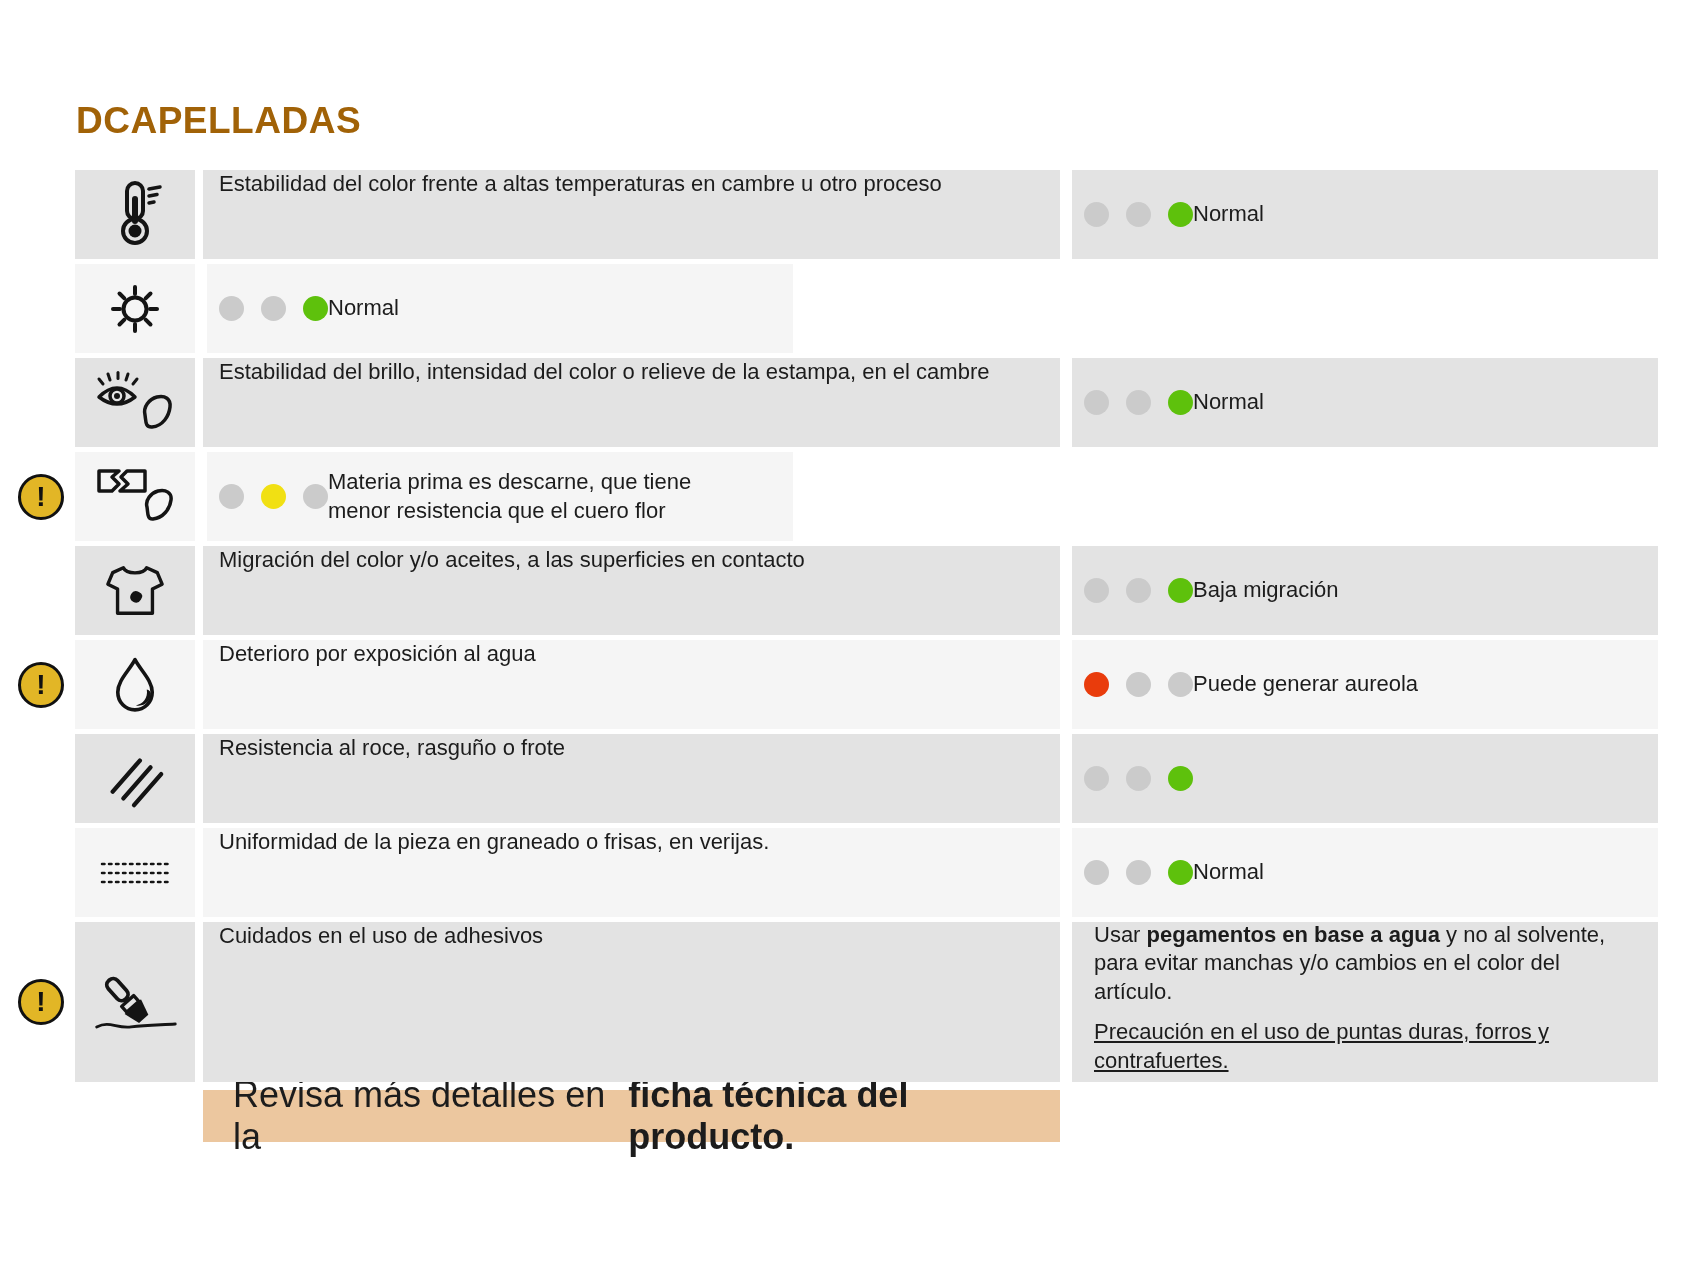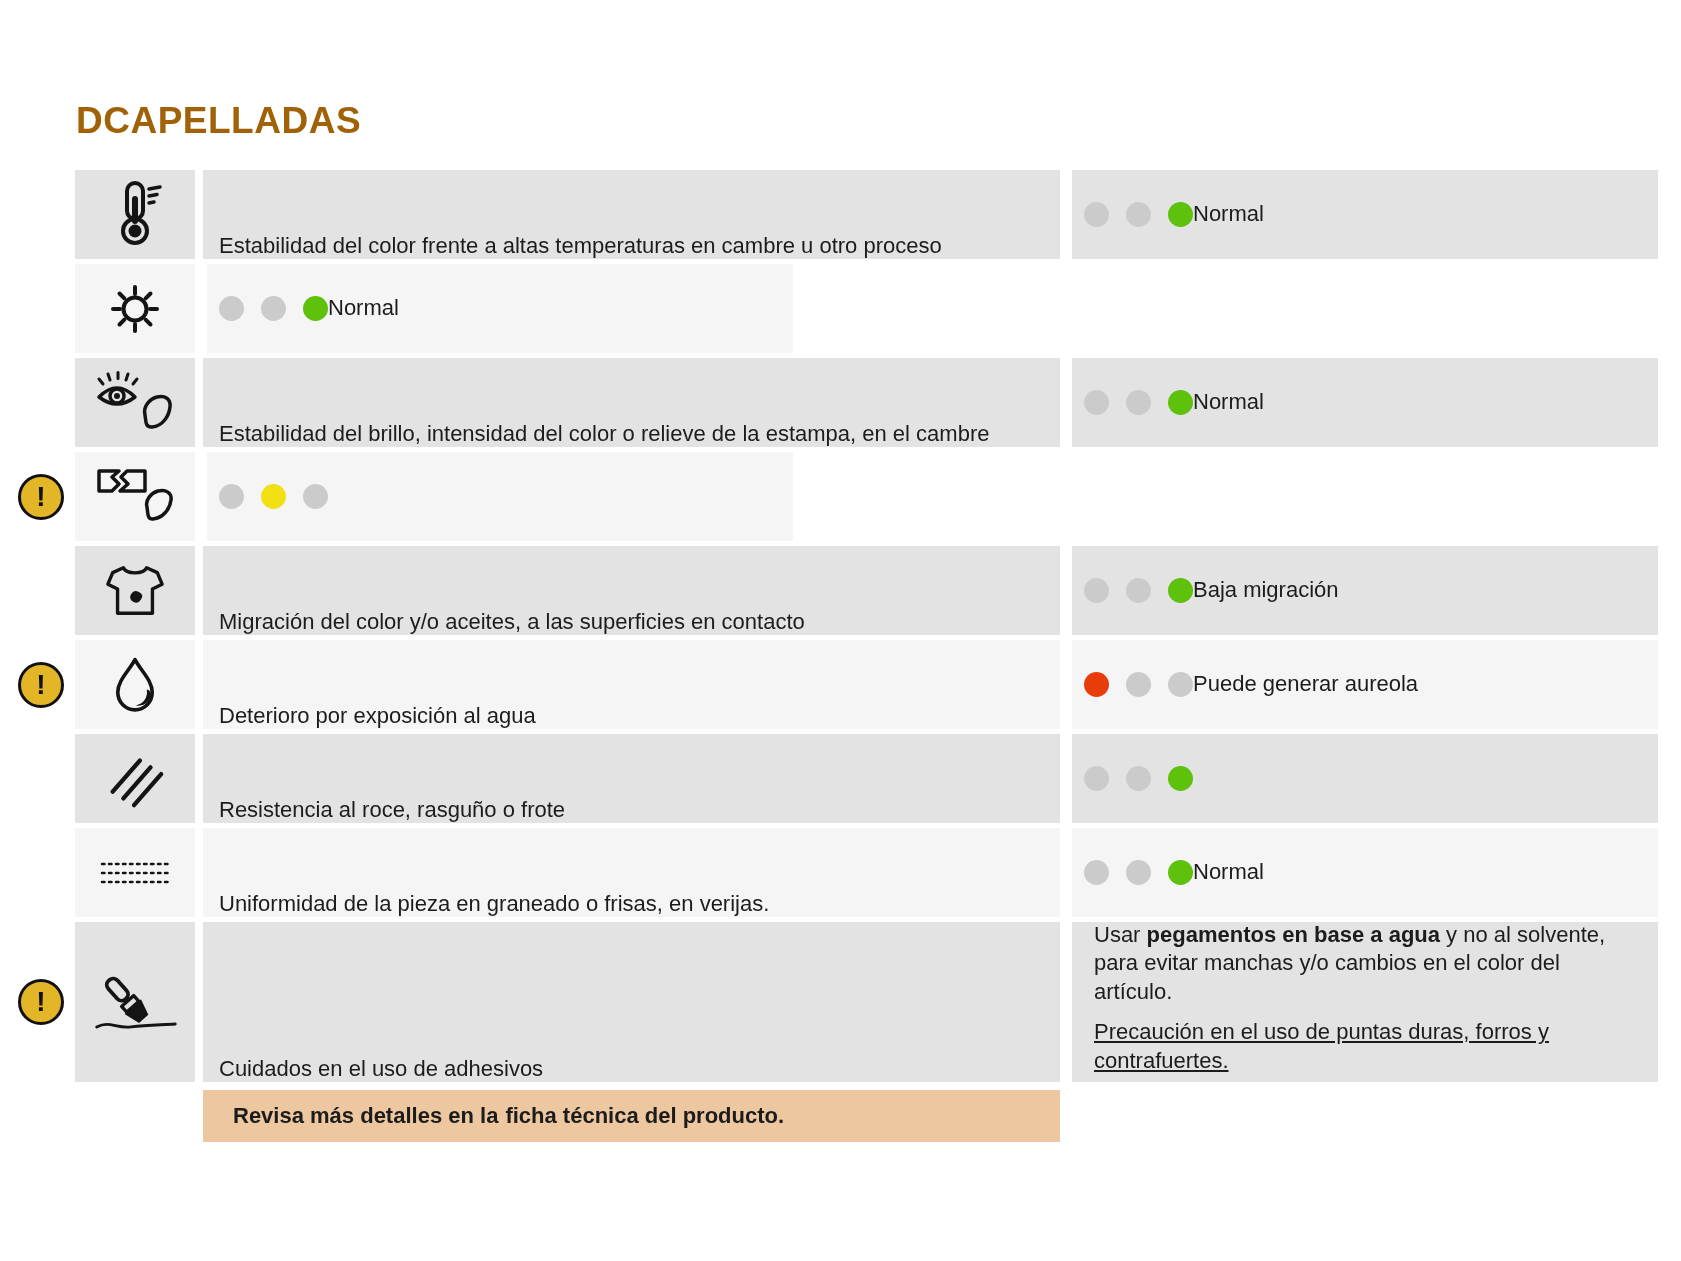--- a/index.html
+++ b/index.html
@@ -13,21 +13,21 @@
   }
   .tbl{position:absolute;left:75px;top:170px;width:1583px;}
   .rows{display:flex;flex-direction:column;gap:5px;}
   .row{display:flex;height:89px;position:relative;}
   .row.tall{height:160px;}
   .cell{box-sizing:border-box;}
   .row:nth-child(odd) .cell{background:#e3e3e3;}
   .row:nth-child(even) .cell{background:#f5f5f5;}
   .icon-cell{width:120px;flex:none;display:flex;align-items:center;justify-content:center;}
   .desc-cell{
-    width:857px;flex:none;margin-left:8px;display:flex;align-items:flex-end;
+    width:857px;flex:none;margin-left:8px;display:flex;align-items:flex-start;
     padding:0 16px;font-size:22px;line-height:1.25;
   }
   .status-cell{
     width:586px;flex:none;margin-left:12px;display:flex;align-items:center;
     padding-left:12px;
   }
   .status-cell.rich{flex-direction:column;justify-content:center;align-items:flex-start;padding:10px 20px 10px 22px;}
   .rich p{margin:0 0 12px;font-size:22px;line-height:1.3;max-width:520px;}
   .rich p:last-child{margin-bottom:8px;text-decoration:underline;}
   .dots{display:flex;gap:17px;align-items:center;flex:none;}
@@ -35,22 +35,21 @@
   .status-text{font-size:22px;line-height:1.3;max-width:390px;}
   .badge{
     position:absolute;left:-57px;top:50%;transform:translateY(-50%);
     width:40px;height:40px;border-radius:50%;border:3px solid #111;
     display:flex;align-items:center;justify-content:center;
     font-weight:700;font-size:28px;color:#111;line-height:1;
   }
   .footer{
     margin-top:8px;margin-left:128px;width:857px;height:52px;
     display:flex;align-items:center;padding-left:30px;box-sizing:border-box;
-    font-size:22px;
-    font-weight:bold;
+    font-size:36px;
   }
   .footer b{margin-left:7px;}
   svg{display:block;}
   svg .s{stroke:#141414;fill:none;stroke-linecap:round;stroke-linejoin:round;}
   svg .f{fill:#141414;stroke:none;}
 </style>
 </head>
 <body>
 
 <div class="page-title">DCAPELLADAS</div>
@@ -144,20 +143,21 @@
           <path class="s" d="M34 6 H52 V26 H27 L35 19 L28 12 Z" stroke-width="3.5"></path>
           <path class="s" d="M54 42 C52 35 58 28 65 26 C73 24 79 28 78 35 C77 44 70 53 60 54 C54 54.5 55 48 54 42 Z" stroke-width="3.5"></path>
         </svg>
       </div>
       <div class="cell status-cell">
         <div class="dots">
           <span class="dot" style="background: rgb(203, 203, 203);"></span>
           <span class="dot" style="background: rgb(241, 224, 19);"></span>
           <span class="dot" style="background: rgb(203, 203, 203);"></span>
         </div>
+        <div class="status-text">Materia prima es descarne, que tiene menor resistencia que el cuero flor</div>
       </div>
     </div>
 
     <div class="row">
       <div class="cell icon-cell">
         <svg width="62" height="62" viewBox="0 0 64 64">
           <path class="s" d="M20 8 L9 13 L4 25 L14 30 V55 H50 V30 L60 25 L55 13 L44 8 C41 15 23 15 20 8 Z" stroke-width="3.5"></path>
           <path class="f" d="M28 35 q3 -5 8 -2 q6 3 2 8 q-3 5 -8 2 q-5 -3 -2 -8 Z"></path>
         </svg>
       </div>

